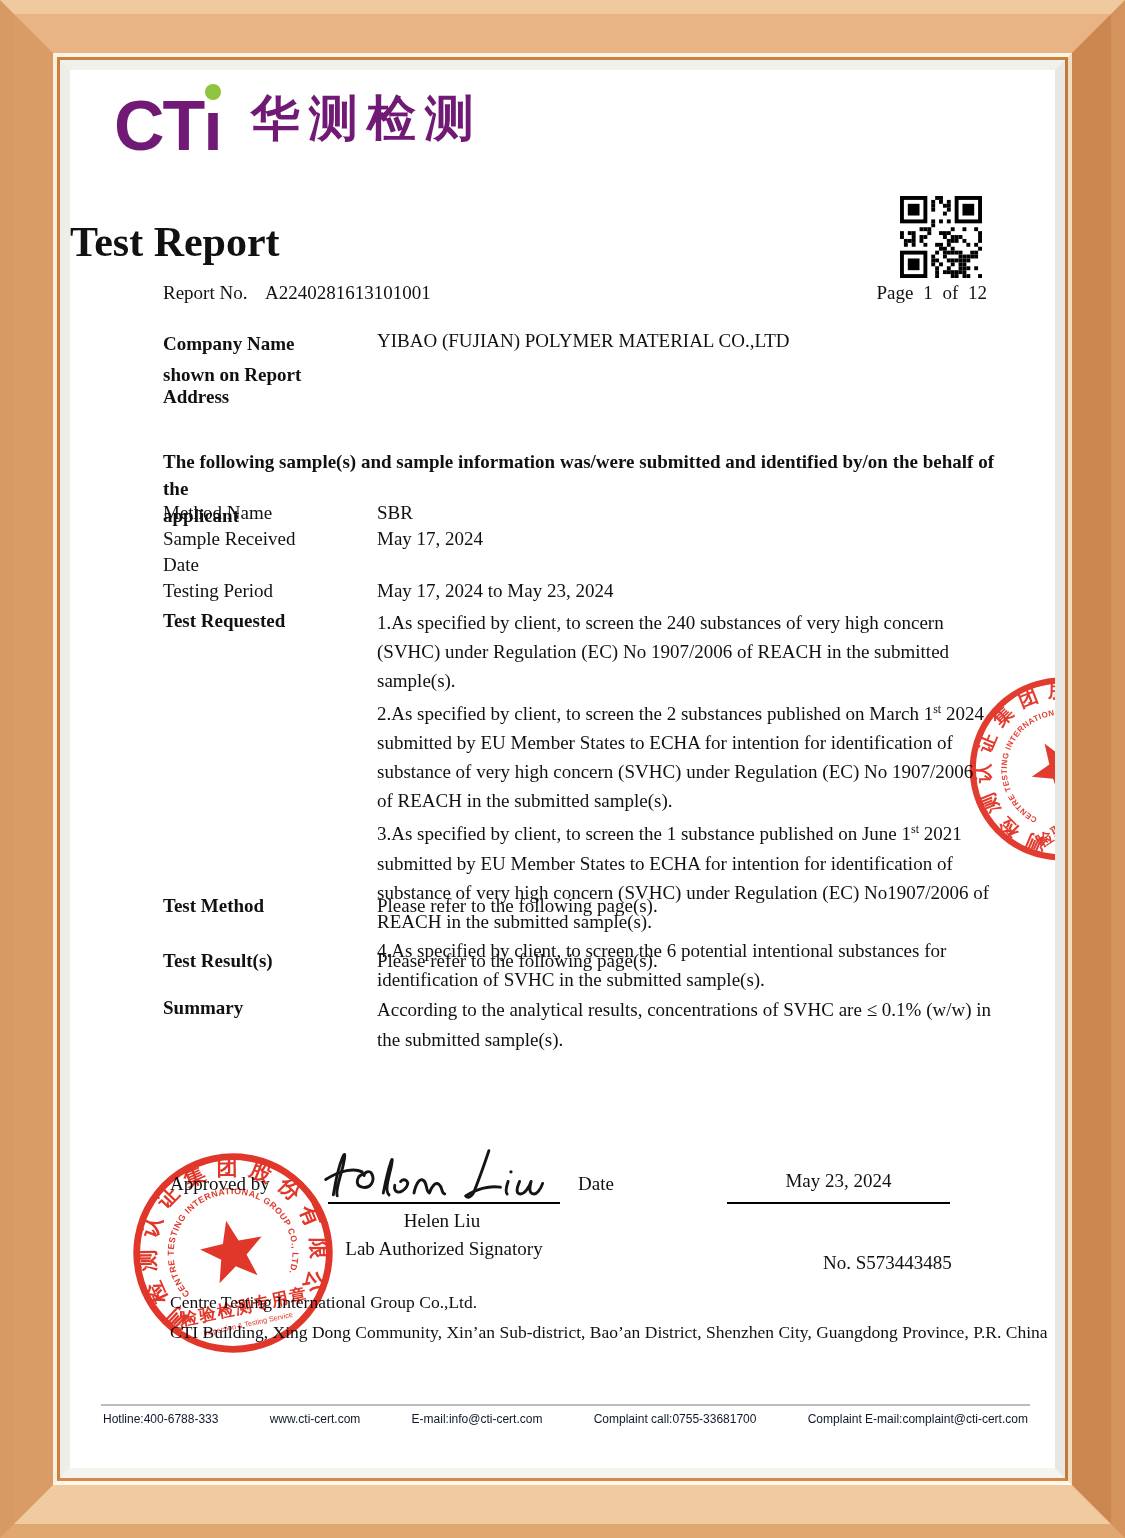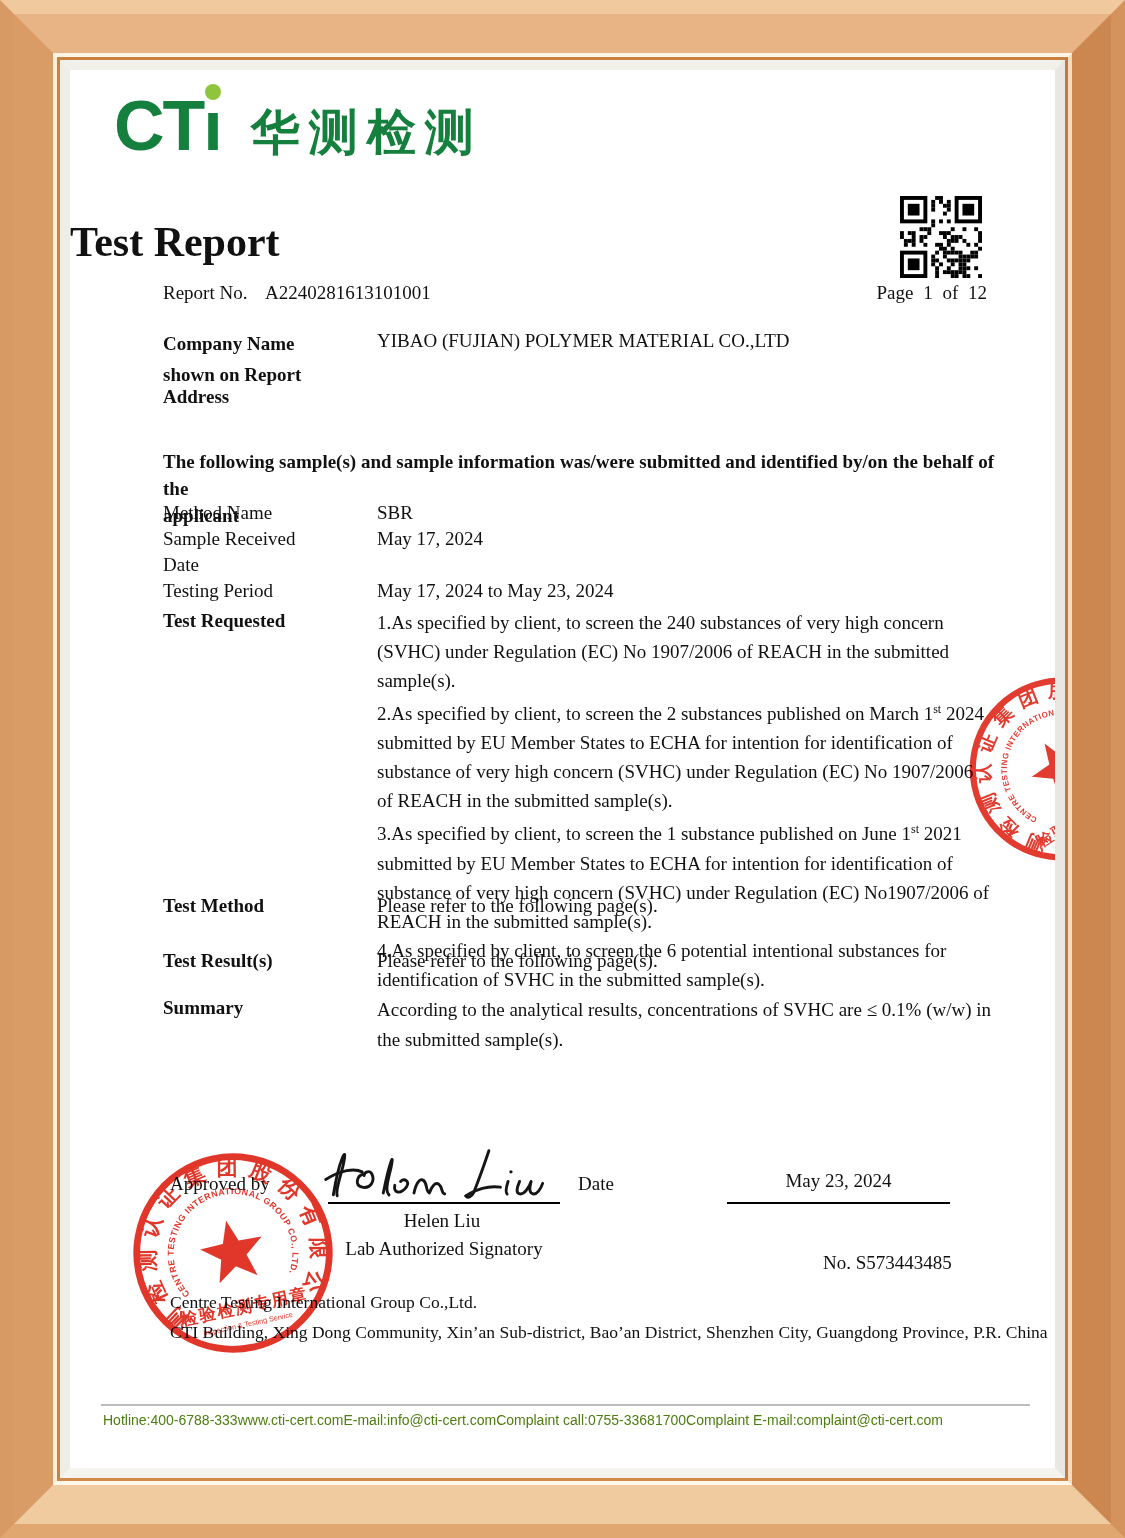--- a/index.html
+++ b/index.html
@@ -20,22 +20,22 @@
       border-color:#c8813f #c27a3c #d18a48 #c8813f;}
   .f5{inset:60px;border-style:solid;border-width:10px;
       border-color:#f2f0ea #e9e7e1 #f6f4ef #efede7;}
   
   .page{
     position:absolute;left:70px;top:70px;width:985px;height:1398px;
     background:#ffffff;overflow:hidden;
   }
   .abs{position:absolute;}
   
-  .logo-row{left:44px;top:24px;display:flex;align-items:flex-end;
-    font-family:"Liberation Sans","DejaVu Sans",sans-serif;color:#15803d;}
+  .logo-row{left:44px;top:24px;display:flex;
+    font-family:"Liberation Sans","DejaVu Sans",sans-serif;color:#701a75;}
   .cti{font-size:70px;font-weight:800;line-height:.92;letter-spacing:-2px;}
   .iwrap{position:relative;display:inline-block;}
   .green-dot{position:absolute;width:16px;height:16px;border-radius:50%;
     background:#8fc43f;right:0px;top:-10px;}
   .logo-cn{font-size:49px;font-weight:700;letter-spacing:9px;margin-left:30px;
     line-height:1.02;}
   
   .title{left:0;right:0;top:148px;font-size:42px;font-weight:bold;}
   
   .qr{left:830px;top:126px;width:82px;height:82px;}
@@ -71,23 +71,23 @@
   .date-line{left:657px;top:1132px;width:223px;border-top:2px solid #000;}
   .sig-name{left:256px;top:1140px;width:232px;text-align:center;font-size:19px;}
   .sig-title{left:198px;top:1168px;width:352px;text-align:center;font-size:19px;white-space:nowrap;}
   .date-label{left:508px;top:1103px;font-size:19px;}
   .date-value{left:657px;top:1100px;width:223px;text-align:center;font-size:19px;}
   .cert-no{left:753px;top:1182px;font-size:19px;}
   .cf1{left:100px;top:1222px;font-size:17.5px;}
   .cf2{left:100px;top:1252px;font-size:17.5px;}
   
   .footer-divider{left:31px;right:25px;top:1334px;border-top:2px solid #bcbcbc;}
-  .footer-bar{left:33px;right:27px;top:1342px;display:flex;
+  .footer-bar{left:33px;right:27px;top:1342px;display:flex;justify-content:space-between;
     font-family:"Liberation Sans","DejaVu Sans",sans-serif;
-    font-size:14px;color:#4d7c0f;white-space:nowrap;}
+    font-size:12px;color:#0f172a;white-space:nowrap;}
   
   .stamp{mix-blend-mode:multiply;}
   .stamp-left{left:56px;top:1076px;width:214px;height:214px;transform:rotate(-12deg);opacity:.95;}
   .stamp-right{left:893px;top:601px;width:196px;height:196px;transform:rotate(-33deg);opacity:.92;}
   .stamp svg{width:100%;height:100%;}
 </style>
 </head>
 <body>
 
 <div>

